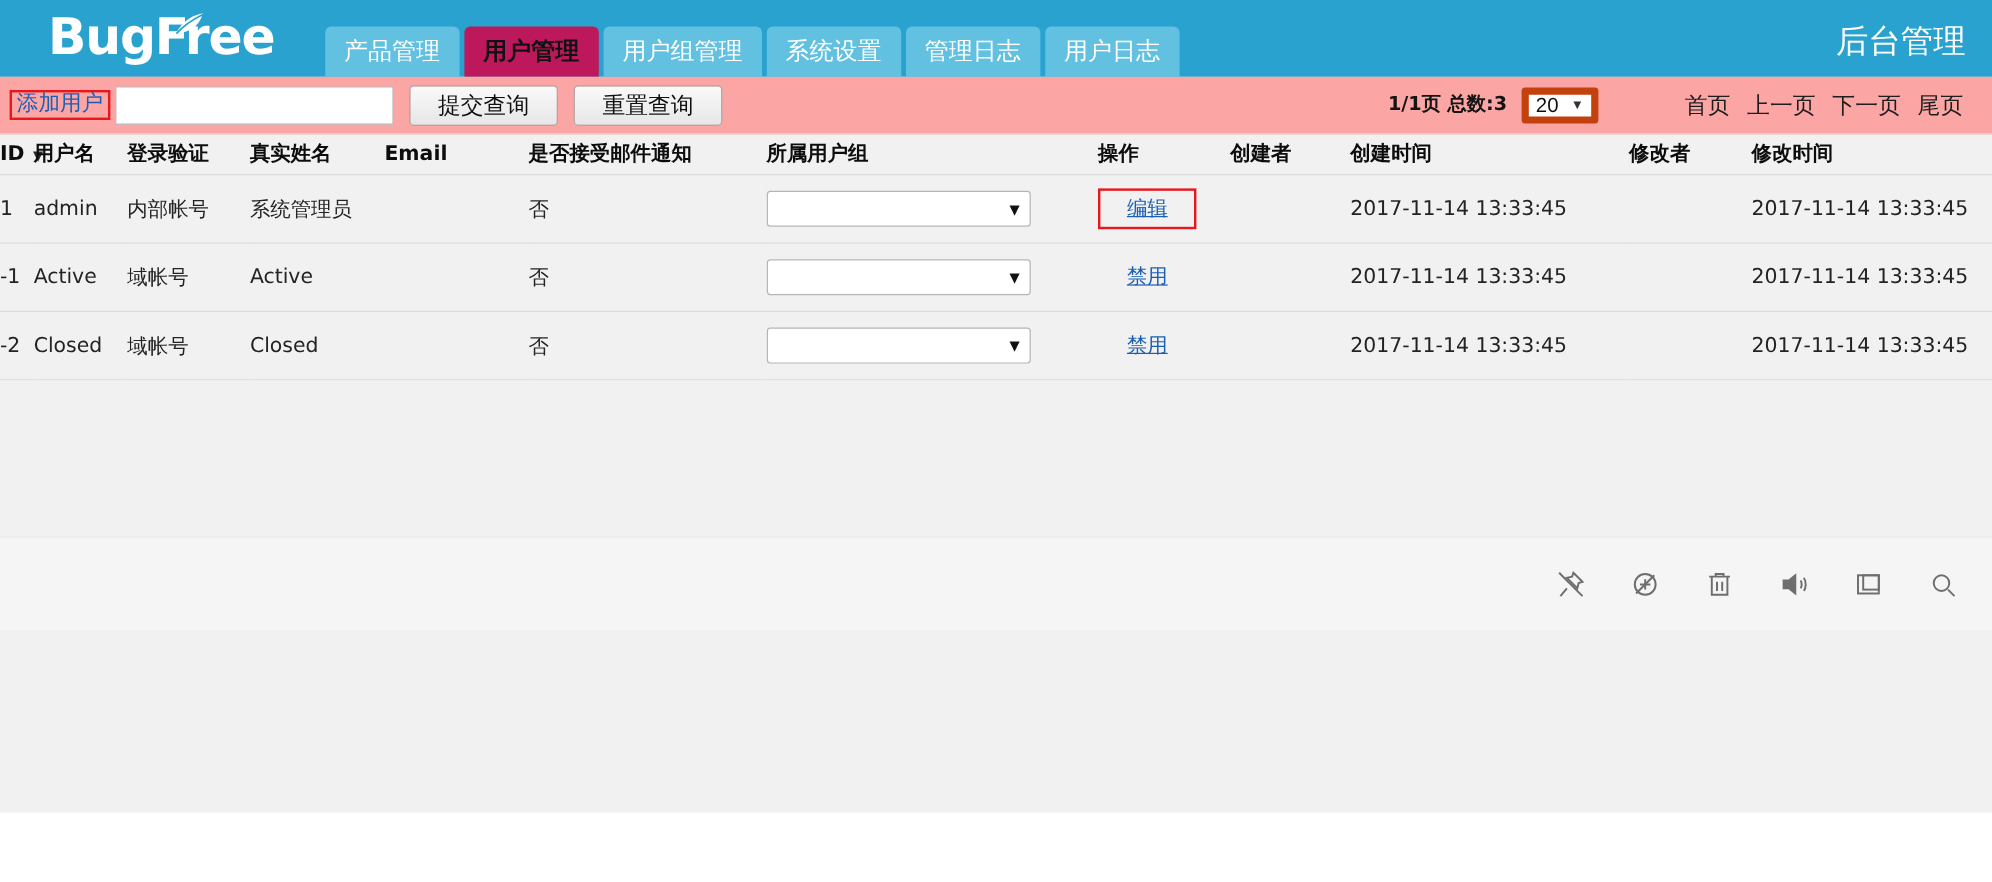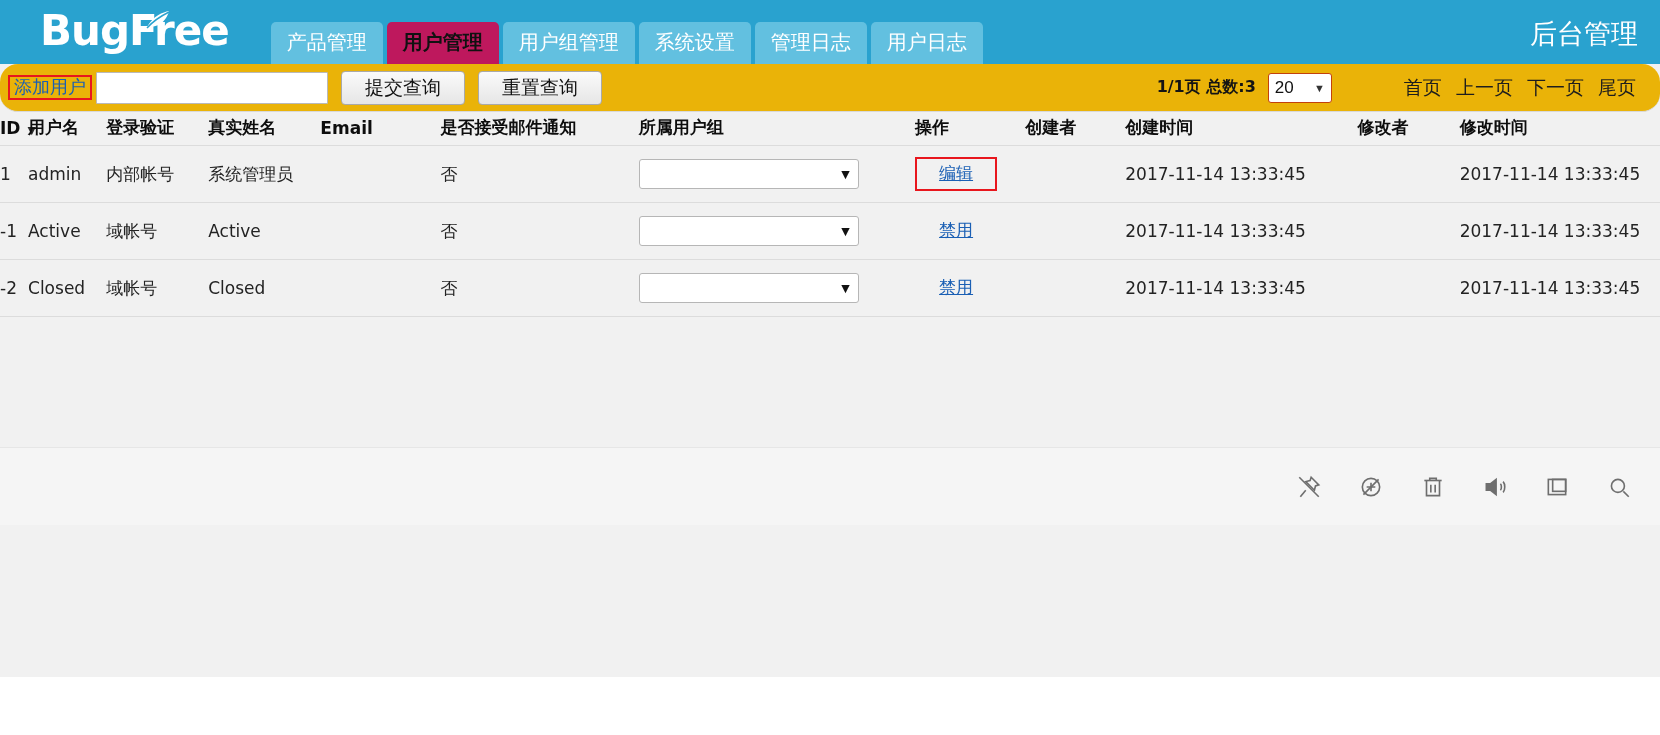--- a/index.html
+++ b/index.html
@@ -70,26 +70,25 @@
     padding: 0 22px 12px 0;
     white-space: nowrap;
     font-family: "DejaVu Sans", sans-serif;
     text-align: center;
   }
 
   
   .toolbar {
     position: relative;
     height: 48px;
-    background: #eab308;
+    background: #fca5a5;
     display: flex;
     align-items: center;
     padding: 0 8px 0 8px;
     border-bottom: 1px solid #d9d9d9;
-    border-radius: 18px;
   }
   .add-user-wrap {
     border: 2px solid #e8161d;
     padding: 1px 4px 2px 4px;
     margin-right: 4px;
     background: transparent;
     line-height: 1;
   }
   .add-user-link {
     color: #1a5fb4;
@@ -132,21 +131,21 @@
     font-size: 16px;
     font-weight: bold;
     color: #141414;
     white-space: nowrap;
     font-family: "DejaVu Sans", sans-serif;
   }
   .page-size {
     margin-left: 12px;
     width: 64px;
     height: 30px;
-    border: 1px solid #c2410c;
+    border: 6px solid #c2410c;
     background: #ffffff;
     border-radius: 3px;
     display: flex;
     align-items: center;
     justify-content: space-between;
     padding: 0 6px;
     font-size: 17px;
     color: #111;
     cursor: pointer;
   }

